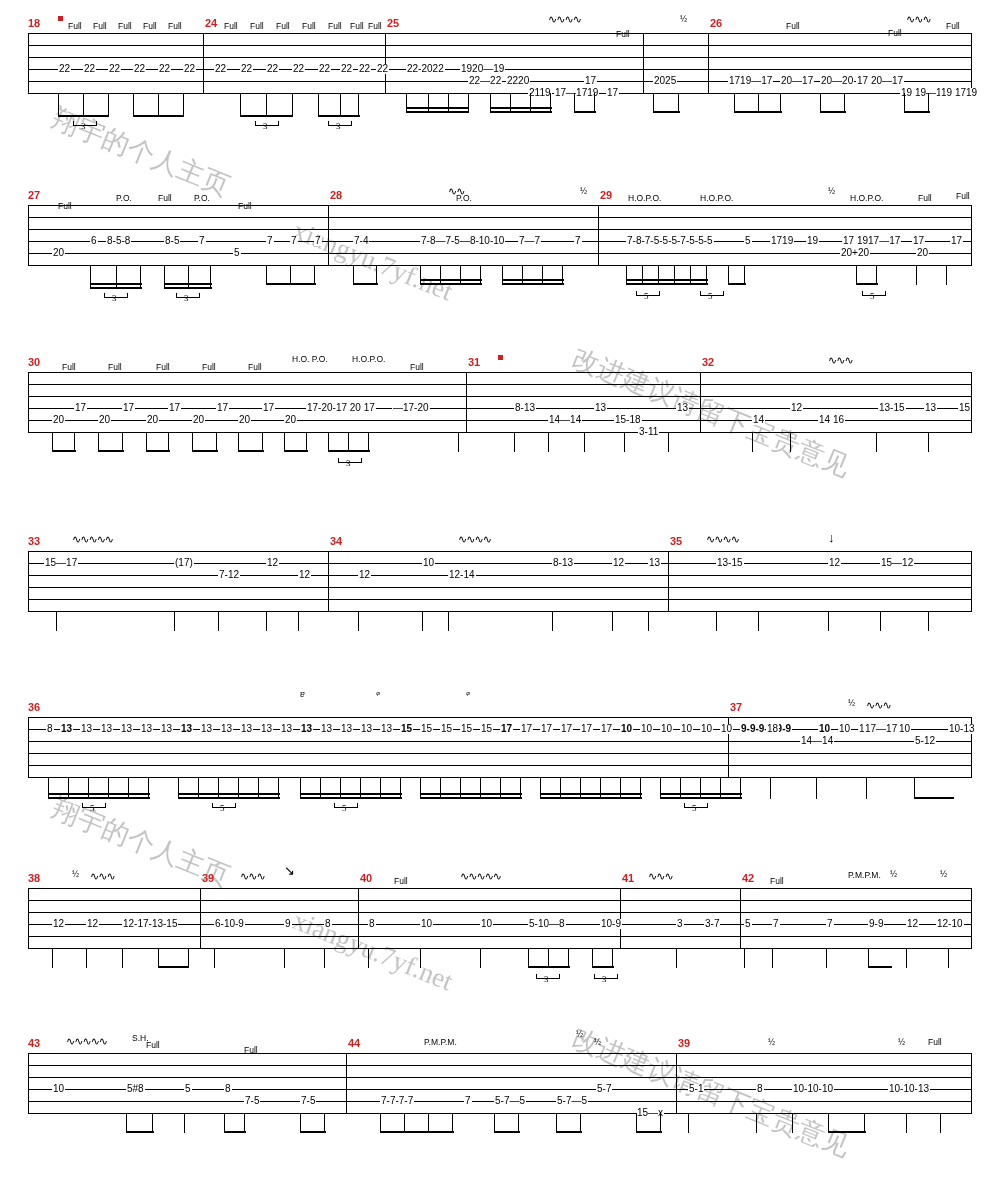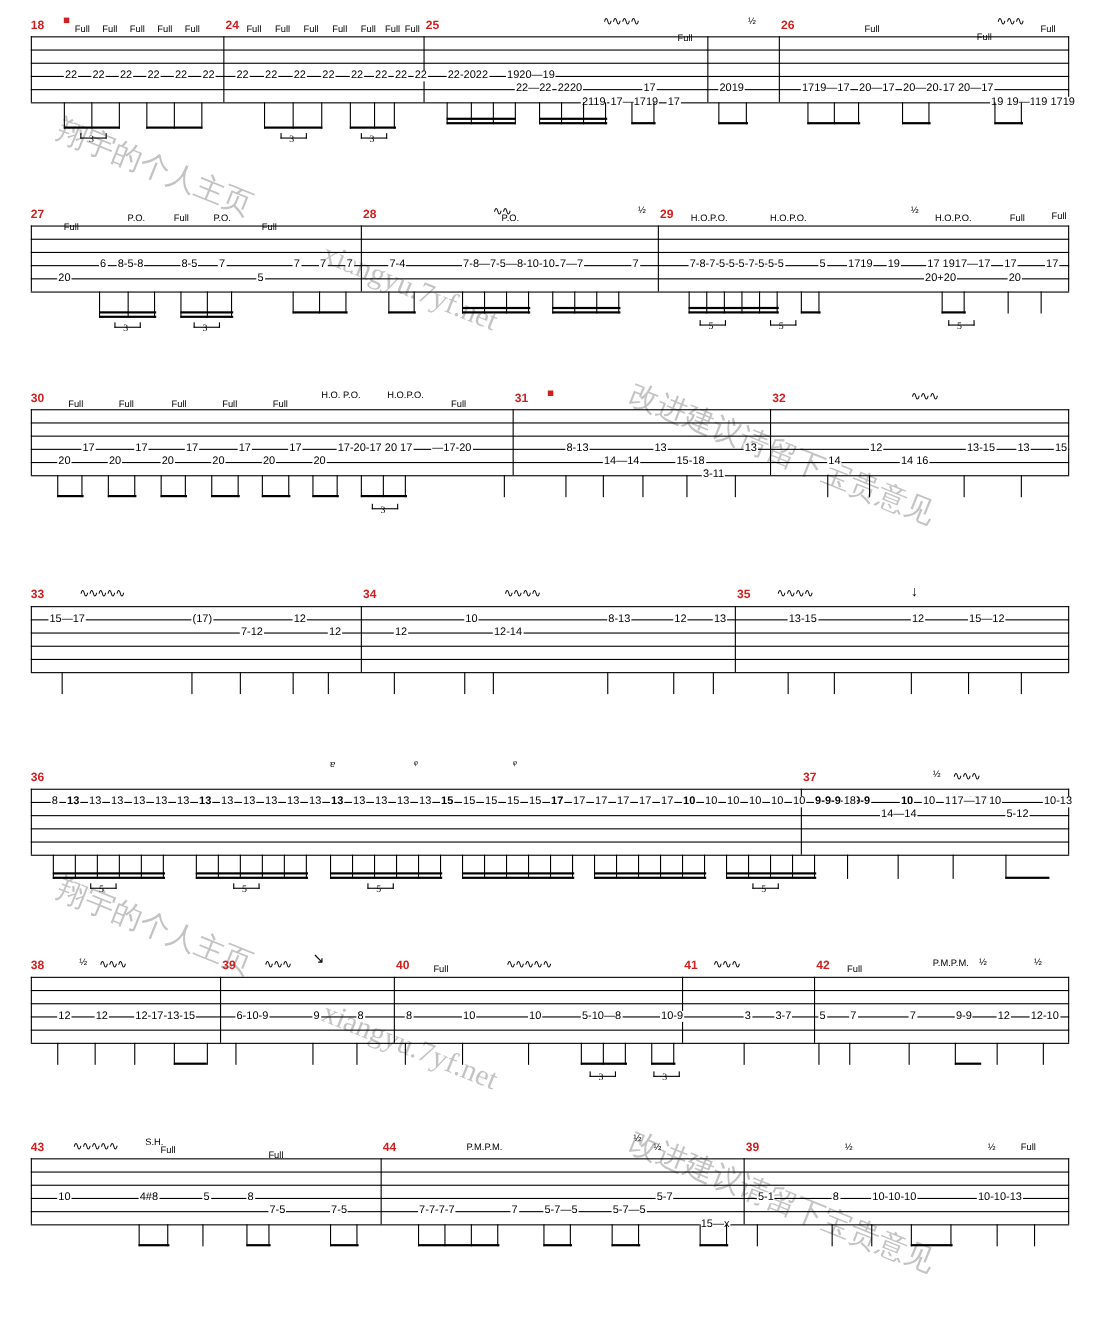--- a/index.html
+++ b/index.html
@@ -209,21 +209,21 @@
     <div class="tabnum" style="left:330px;top:31px">22</div>
     <div class="tabnum" style="left:348px;top:31px">22</div>
     <div class="tabnum" style="left:378px;top:31px">22-2022</div>
     <div class="tabnum" style="left:432px;top:31px">1920—19</div>
     <div class="tabnum" style="left:440px;top:43px">22—22</div>
     <div class="tabnum" style="left:478px;top:43px">2220</div>
     <div class="tabnum" style="left:500px;top:55px">2119</div>
     <div class="tabnum" style="left:526px;top:55px">17—1719</div>
     <div class="tabnum" style="left:578px;top:55px">17</div>
     <div class="tabnum" style="left:556px;top:43px">17</div>
-    <div class="tabnum" style="left:625px;top:43px">2019</div>
+    <div class="tabnum" style="left:625px;top:43px">2025</div>
     <div class="tabnum" style="left:700px;top:43px">1719—17</div>
     <div class="tabnum" style="left:752px;top:43px">20—17</div>
     <div class="tabnum" style="left:792px;top:43px">20—20</div>
     <div class="tabnum" style="left:828px;top:43px">17 20—17</div>
     <div class="tabnum" style="left:872px;top:55px">19 19—17</div>
     <div class="tabnum" style="left:912px;top:55px">19 1719</div>
 
     <div class="stems" style="top:60px">
       <div class="stem" style="left:30px;top:0;height:24px"></div>
       <div class="stem" style="left:55px;top:0;height:24px"></div>
@@ -315,21 +315,21 @@
     <div class="tabnum" style="left:62px;top:31px">6</div>
     <div class="tabnum" style="left:78px;top:31px">8-5-8</div>
     <div class="tabnum" style="left:136px;top:31px">8-5</div>
     <div class="tabnum" style="left:170px;top:31px">7</div>
     <div class="tabnum" style="left:205px;top:43px">5</div>
     <div class="tabnum" style="left:238px;top:31px">7</div>
     <div class="tabnum" style="left:262px;top:31px">7</div>
     <div class="tabnum" style="left:286px;top:31px">7</div>
     <div class="tabnum" style="left:325px;top:31px">7-4</div>
     <div class="tabnum" style="left:392px;top:31px">7-8—7-5—8-10-10</div>
-    <div class="tabnum" style="left:480px;top:31px">7—7</div>
+    <div class="tabnum" style="left:490px;top:31px">7—7</div>
     <div class="tabnum" style="left:546px;top:31px">7</div>
     <div class="tabnum" style="left:598px;top:31px">7-8-7-5-5-5-7-5-5-5</div>
     <div class="tabnum" style="left:716px;top:31px">5</div>
     <div class="tabnum" style="left:742px;top:31px">1719</div>
     <div class="tabnum" style="left:778px;top:31px">19</div>
     <div class="tabnum" style="left:814px;top:31px">17 1917—17</div>
     <div class="tabnum" style="left:884px;top:31px">17</div>
     <div class="tabnum" style="left:922px;top:31px">17</div>
     <div class="tabnum" style="left:812px;top:43px">20+20</div>
     <div class="tabnum" style="left:888px;top:43px">20</div>
@@ -790,21 +790,21 @@
     <div class="lbl" style="left:118px;top:-13px">Full</div>
     <div class="lbl" style="left:216px;top:-8px">Full</div>
     <div class="lbl" style="left:396px;top:-16px">P.M.P.M.</div>
     <div class="lbl" style="left:548px;top:-24px">½</div>
     <div class="lbl" style="left:566px;top:-16px">½</div>
     <div class="lbl" style="left:740px;top:-16px">½</div>
     <div class="lbl" style="left:870px;top:-16px">½</div>
     <div class="lbl" style="left:900px;top:-16px">Full</div>
 
     <div class="tabnum" style="left:24px;top:31px">10</div>
-    <div class="tabnum" style="left:98px;top:31px">4#8</div>
+    <div class="tabnum" style="left:98px;top:31px">5#8</div>
     <div class="tabnum" style="left:156px;top:31px">5</div>
     <div class="tabnum" style="left:196px;top:31px">8</div>
     <div class="tabnum" style="left:216px;top:43px">7-5</div>
     <div class="tabnum" style="left:272px;top:43px">7-5</div>
     <div class="tabnum" style="left:352px;top:43px">7-7-7-7</div>
     <div class="tabnum" style="left:436px;top:43px">7</div>
     <div class="tabnum" style="left:466px;top:43px">5-7—5</div>
     <div class="tabnum" style="left:528px;top:43px">5-7—5</div>
     <div class="tabnum" style="left:568px;top:31px">5-7</div>
     <div class="tabnum" style="left:608px;top:55px">15—x</div>

